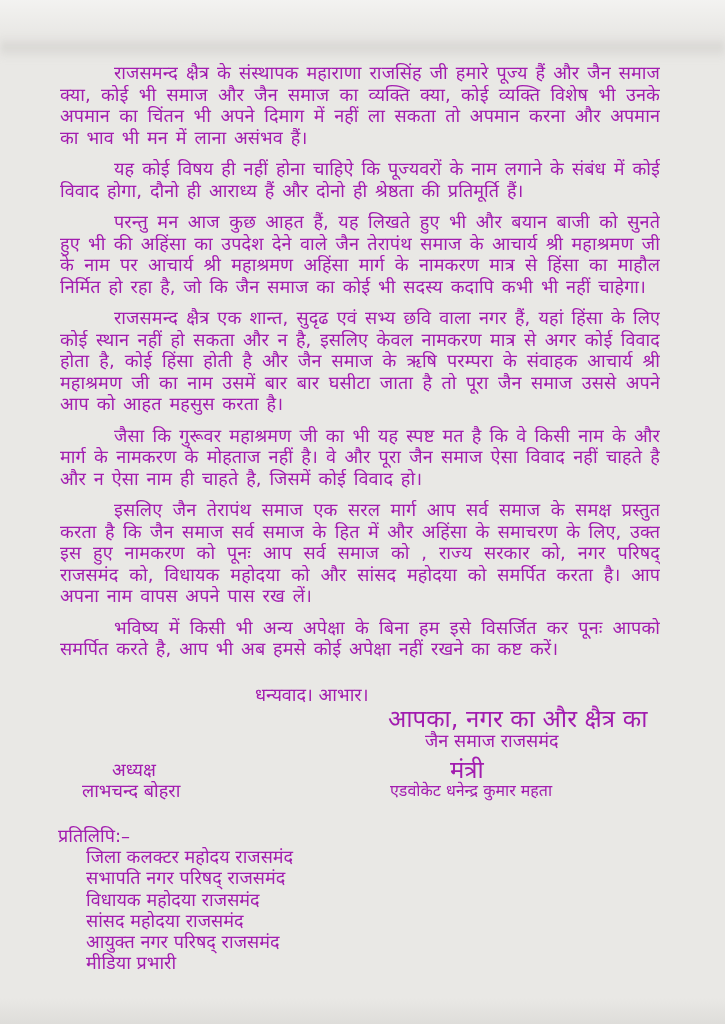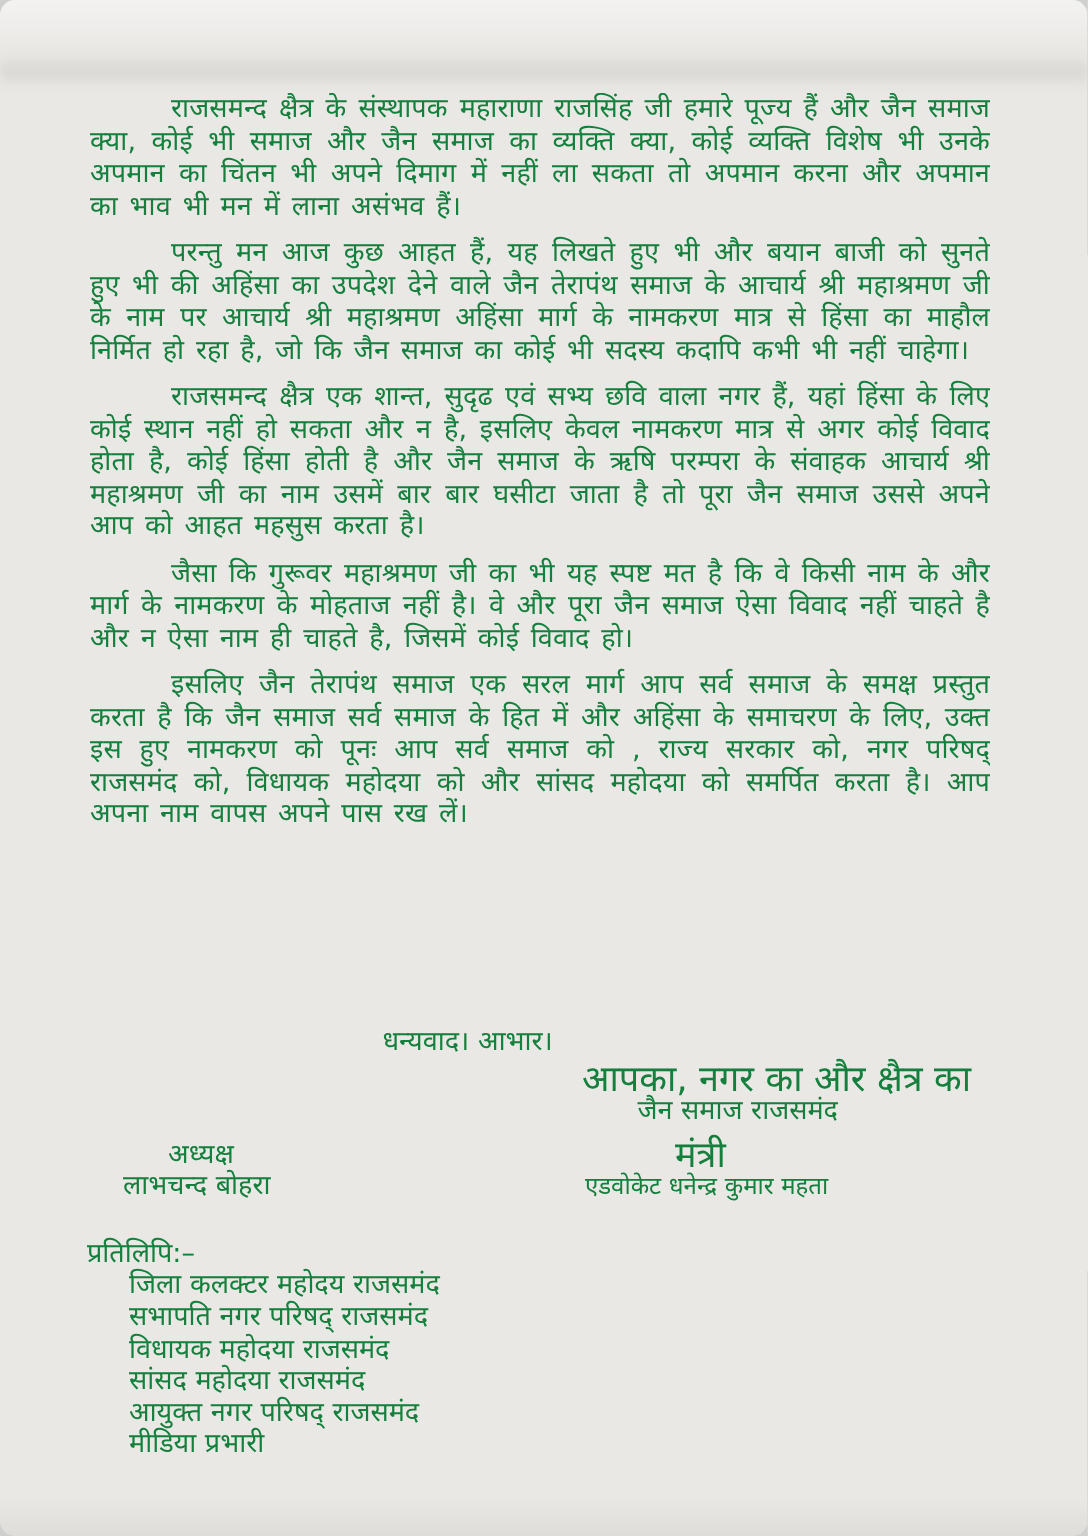--- a/index.html
+++ b/index.html
@@ -8,22 +8,21 @@
     background: #cfcfcd;
   }
   .page {
     position: relative;
     width: 725px;
     height: 1024px;
     margin: 0 auto;
     background: #e9e8e5;
     overflow: hidden;
     font-family: "DejaVu Sans", "Liberation Sans", sans-serif;
-    color: #15803d;
-    border-radius: 10px;
+    color: #a21caf;
   }
   
   .scan-topsheen {
     position: absolute;
     left: 0; top: 0;
     width: 100%; height: 34px;
     background: linear-gradient(180deg, rgba(255,255,255,0.45), rgba(255,255,255,0));
     pointer-events: none;
   }
   .scan-ghostband {
@@ -107,24 +106,26 @@
 <body>
 
 <div class="page">
 
   <div class="scan-topsheen"></div>
   <div class="scan-ghostband"></div>
   <div class="scan-bottomshade"></div>
 
   <div class="body-text">
     <p>राजसमन्द क्षैत्र के संस्थापक महाराणा राजसिंह जी हमारे पूज्य हैं और जैन समाज क्या, कोई भी समाज और जैन समाज का व्यक्ति क्या, कोई व्यक्ति विशेष भी उनके अपमान का चिंतन भी अपने दिमाग में नहीं ला सकता तो अपमान करना और अपमान का भाव भी मन में लाना असंभव हैं।</p>
+    <p>यह कोई विषय ही नहीं होना चाहिऐ कि पूज्यवरों के नाम लगाने के संबंध में कोई विवाद होगा, दौनो ही आराध्य हैं और दोनो ही श्रेष्ठता की प्रतिमूर्ति हैं।</p>
     <p>परन्तु मन आज कुछ आहत हैं, यह लिखते हुए भी और बयान बाजी को सुनते हुए भी की अहिंसा का उपदेश देने वाले जैन तेरापंथ समाज के आचार्य श्री महाश्रमण जी के नाम पर आचार्य श्री महाश्रमण अहिंसा मार्ग के नामकरण मात्र से हिंसा का माहौल निर्मित हो रहा है, जो कि जैन समाज का कोई भी सदस्य कदापि कभी भी नहीं चाहेगा।</p>
     <p>राजसमन्द क्षैत्र एक शान्त, सुदृढ एवं सभ्य छवि वाला नगर हैं, यहां हिंसा के लिए कोई स्थान नहीं हो सकता और न है, इसलिए केवल नामकरण मात्र से अगर कोई विवाद होता है, कोई हिंसा होती है और जैन समाज के ऋषि परम्परा के संवाहक आचार्य श्री महाश्रमण जी का नाम उसमें बार बार घसीटा जाता है तो पूरा जैन समाज उससे अपने आप को आहत महसुस करता है।</p>
     <p>जैसा कि गुरूवर महाश्रमण जी का भी यह स्पष्ट मत है कि वे किसी नाम के और मार्ग के नामकरण के मोहताज नहीं है। वे और पूरा जैन समाज ऐसा विवाद नहीं चाहते है और न ऐसा नाम ही चाहते है, जिसमें कोई विवाद हो।</p>
     <p>इसलिए जैन तेरापंथ समाज एक सरल मार्ग आप सर्व समाज के समक्ष प्रस्तुत करता है कि जैन समाज सर्व समाज के हित में और अहिंसा के समाचरण के लिए, उक्त इस हुए नामकरण को पूनः आप सर्व समाज को , राज्य सरकार को, नगर परिषद् राजसमंद को, विधायक महोदया को और सांसद महोदया को समर्पित करता है। आप अपना नाम वापस अपने पास रख लें।</p>
+    <p>भविष्य में किसी भी अन्य अपेक्षा के बिना हम इसे विसर्जित कर पूनः आपको समर्पित करते है, आप भी अब हमसे कोई अपेक्षा नहीं रखने का कष्ट करें।</p>
   </div>
 
   <div class="thanks">धन्यवाद। आभार।</div>
 
   <div class="closing-1">आपका, नगर का और क्षैत्र का</div>
   <div class="closing-2">जैन समाज राजसमंद</div>
 
   <div class="sig-title-left">अध्यक्ष</div>
   <div class="sig-title-right">मंत्री</div>
   <div class="sig-name-left">लाभचन्द बोहरा</div>

